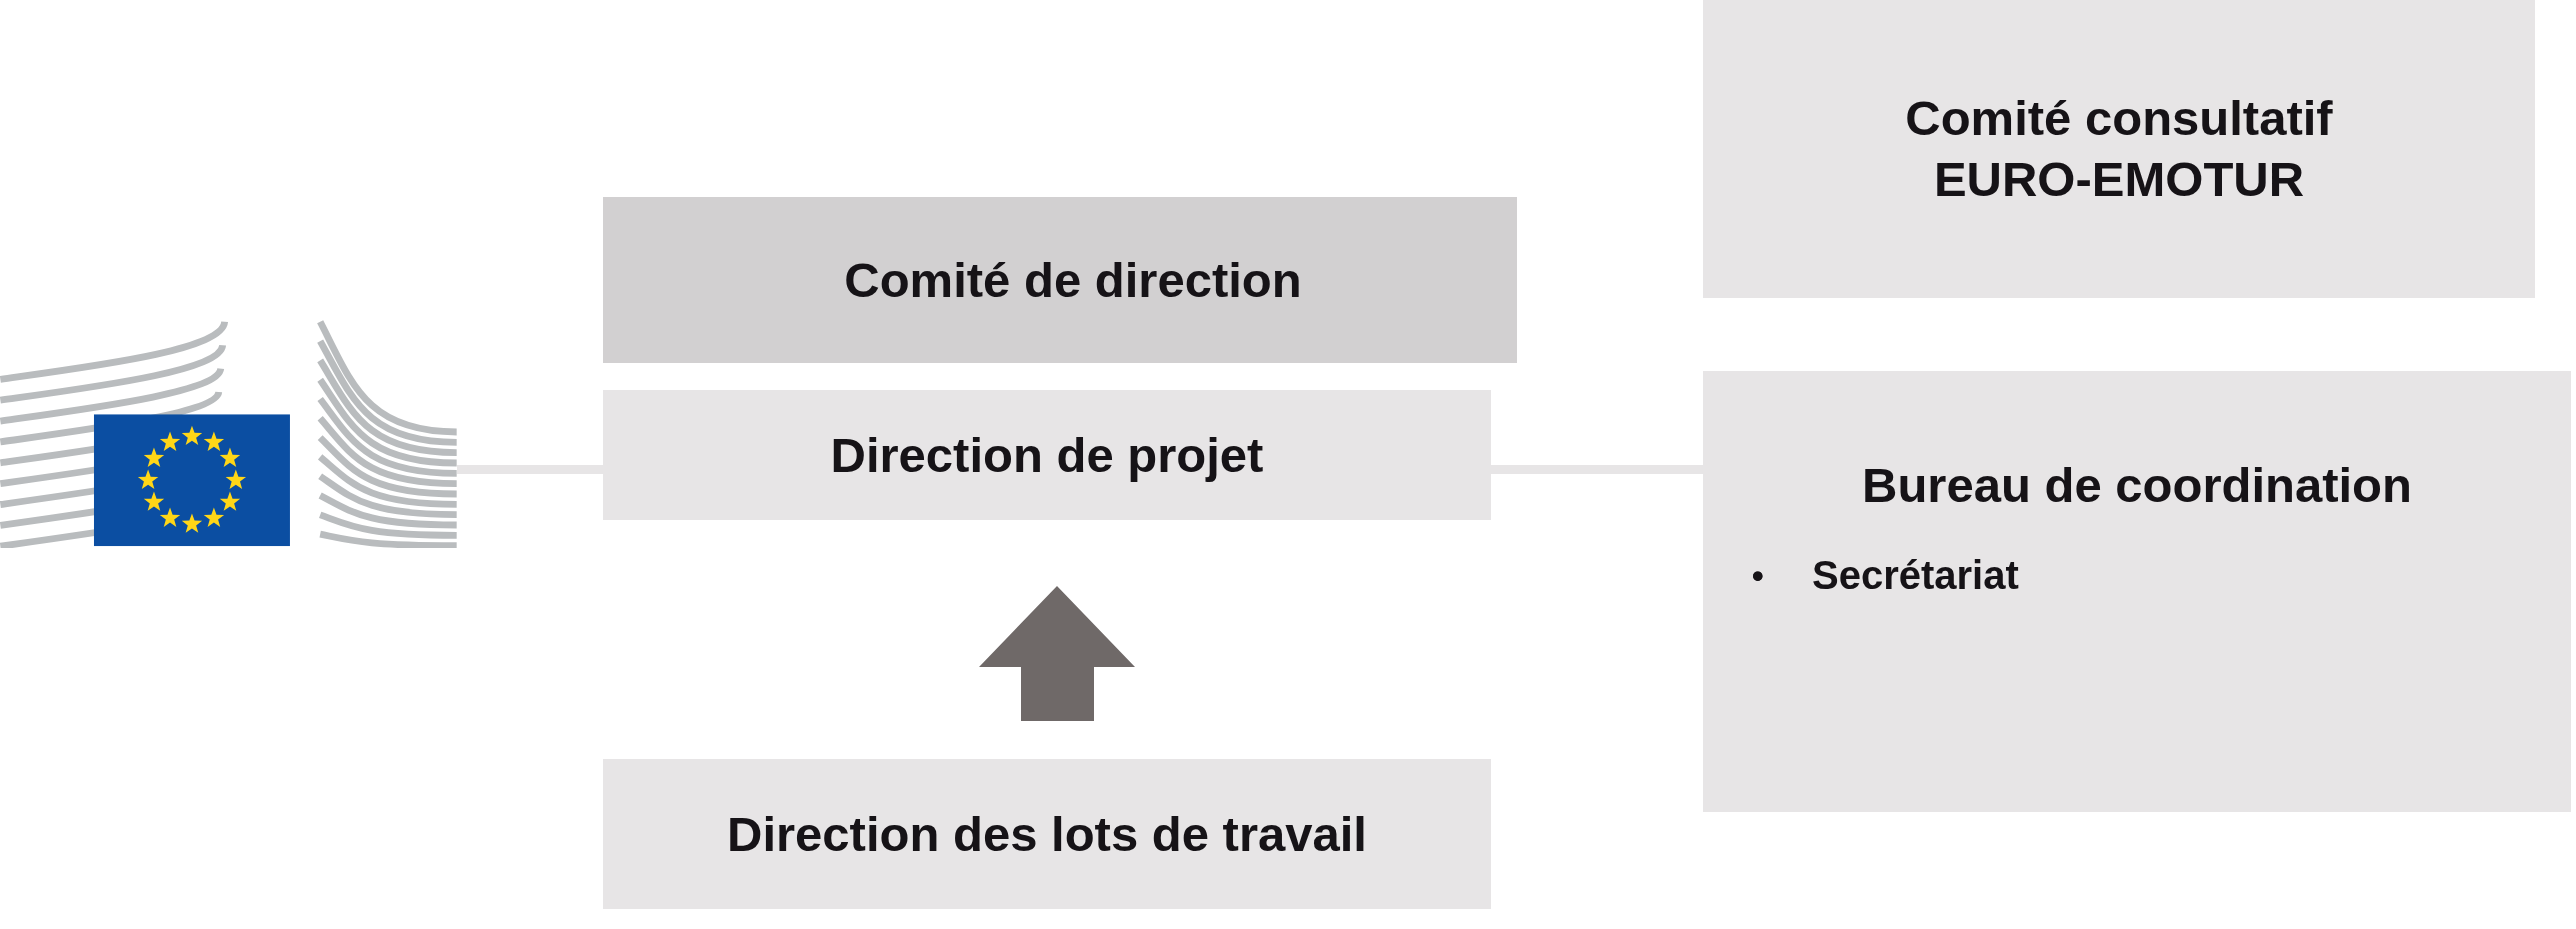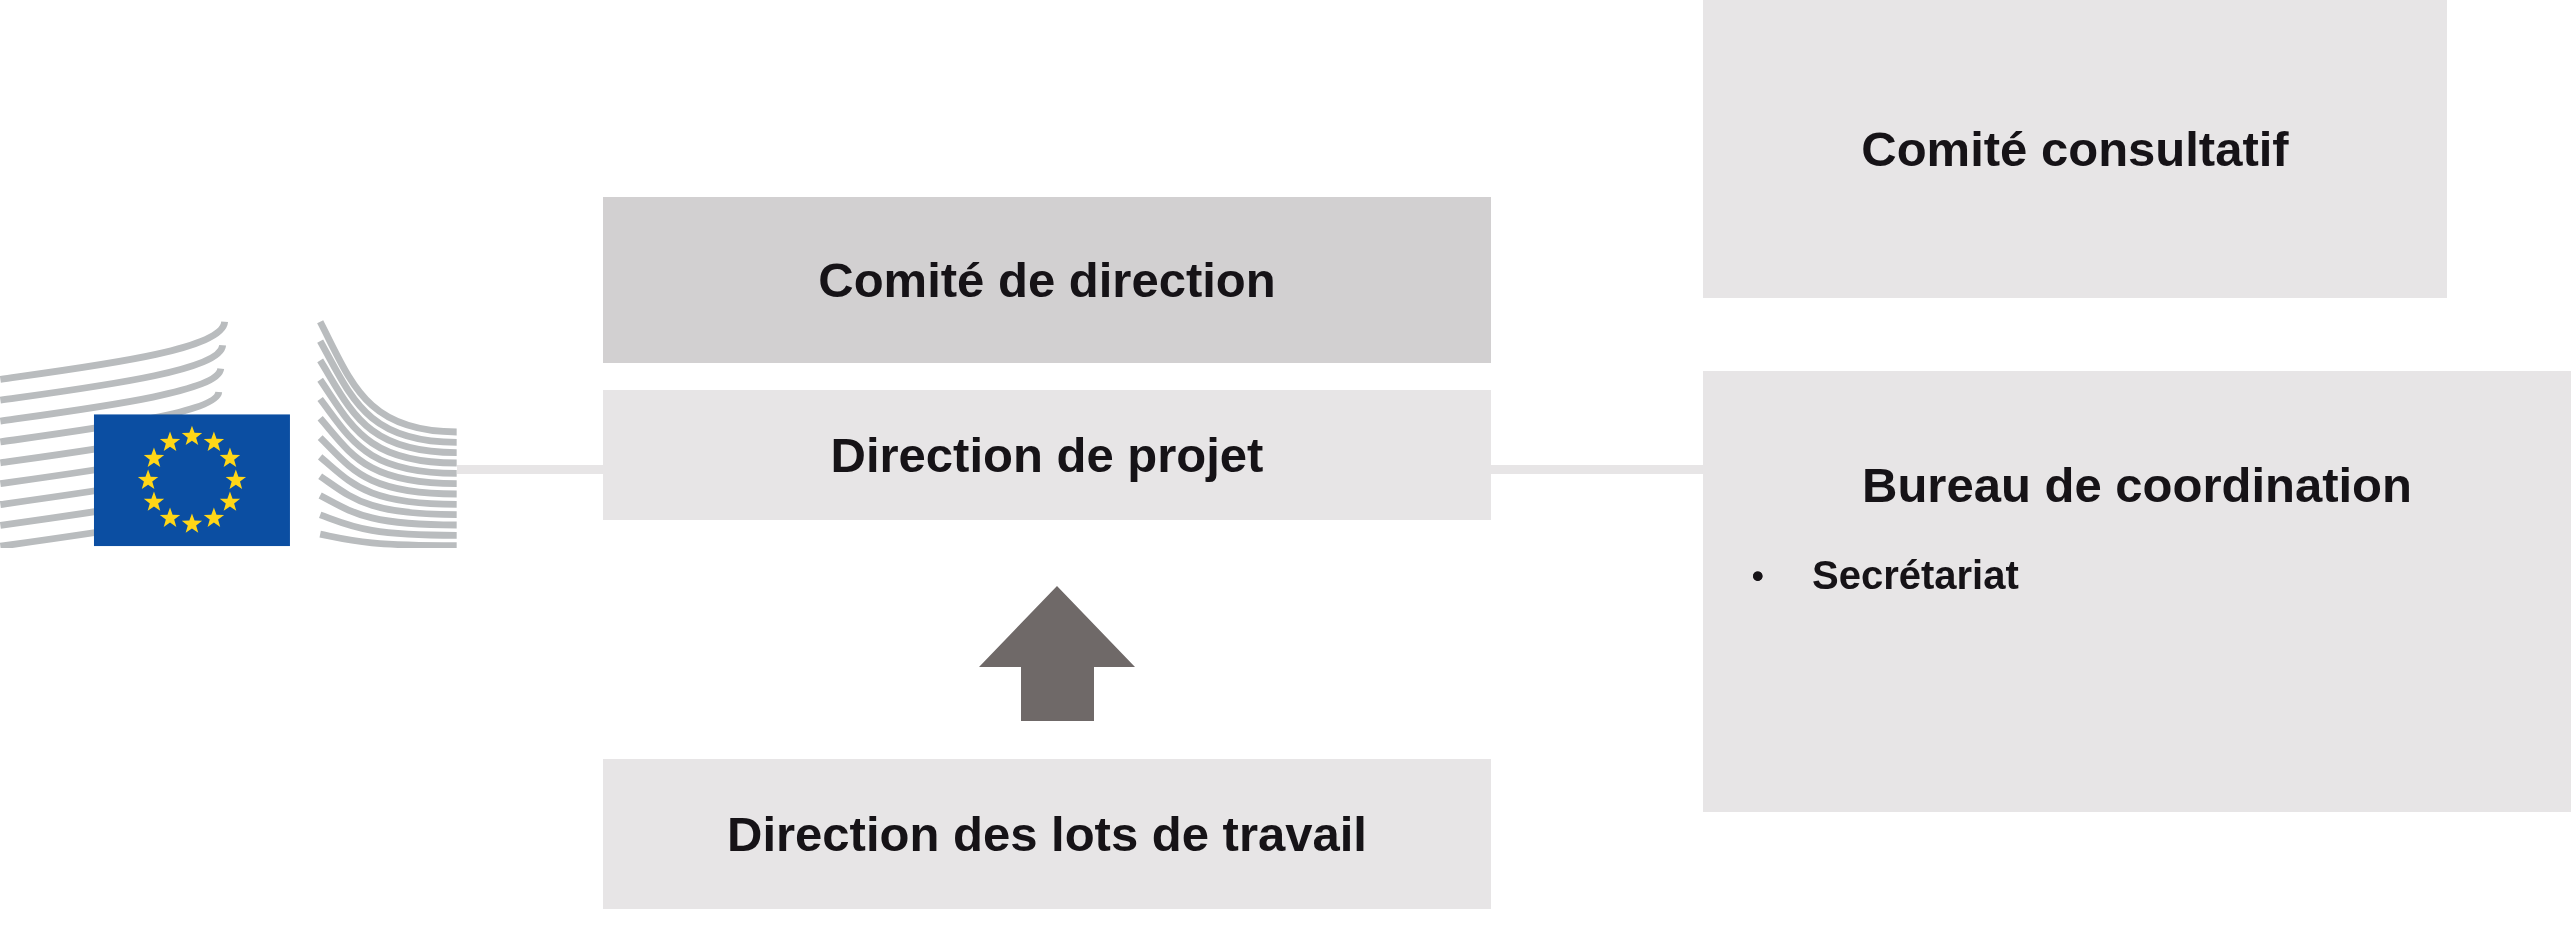--- a/index.html
+++ b/index.html
@@ -12,38 +12,38 @@
     position:relative; width:2576px; height:930px; overflow:hidden;
     background:var(--background);
     font-family:"Liberation Sans", sans-serif; color:var(--text-dark);
   }
   .box{
     position:absolute; background:var(--box-light);
     display:flex; align-items:center; justify-content:center;
     font-weight:700; font-size:49px; line-height:1.2; text-align:center;
     white-space:nowrap;
   }
-  .box.dark{background:var(--box-dark);}
+  .box.dark{background:var(--box-dark);padding-left:26px;}
   #box-quality      {left:603px; top:2.9px;   width:888px; height:165px;}
   #box-direction    {left:603px; top:197px; width:888px; height:166px;}
   #box-project      {left:603px; top:390px; width:888px; height:130px;}
   #box-workpackages {left:603px; top:759px; width:888px; height:150px;}
 
   .connector{position:absolute; height:8.8px; background:var(--connector-gray);}
   #connector-left {left:457px;  top:465px; width:146px;}
   #connector-right{left:1491px; top:465px; width:212px;}
 
   #arrow-up{
     position:absolute; left:979px; top:586px; width:156px; height:135px;
     background:var(--arrow-gray);
     clip-path:polygon(78px 0, 156px 81px, 115px 81px, 115px 135px, 42px 135px, 42px 81px, 0 81px);
   }
 
   #box-advisory{
-    left:1703px; top:0; width:744px; height:298px;
+    left:1703px; top:0; width:832px; height:298px;
     flex-direction:column; line-height:61px;text-align:right;
   }
   #box-coordination{
     left:1703px; top:371px; width:868px; height:441px;
     display:block; font-weight:400; text-align:left;
   }
   .coord-title{
     margin-top:86px; text-align:center; font-size:49px; line-height:57px;
     font-weight:700; white-space:nowrap;
   }
@@ -123,20 +123,21 @@
     <span>Direction de projet</span>
   </div>
   <div class="box" id="box-workpackages">
     <span>Direction des lots de travail</span>
   </div>
 
   <div id="arrow-up"></div>
 
   <div class="box" id="box-advisory">
     <div>Comité consultatif</div>
+    <div>EURO-EMOTUR</div>
   </div>
 
   <div class="box" id="box-coordination">
     <div class="coord-title">
       <div>Bureau de coordination</div>
     </div>
     <ul class="coord-bullets">
       <li>
         <span class="bullet-glyph">•</span>
       </li>

